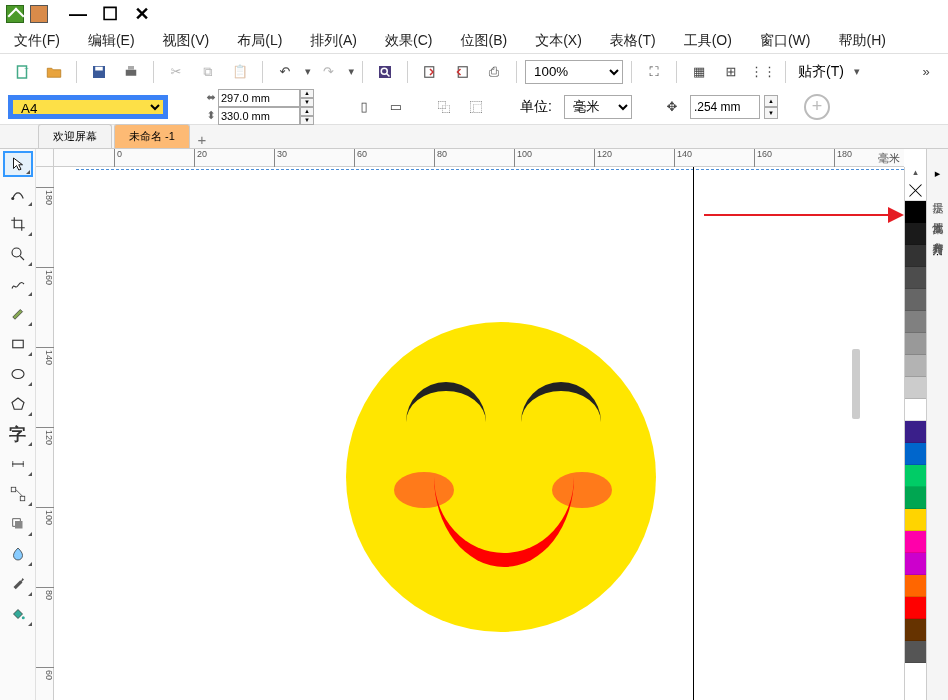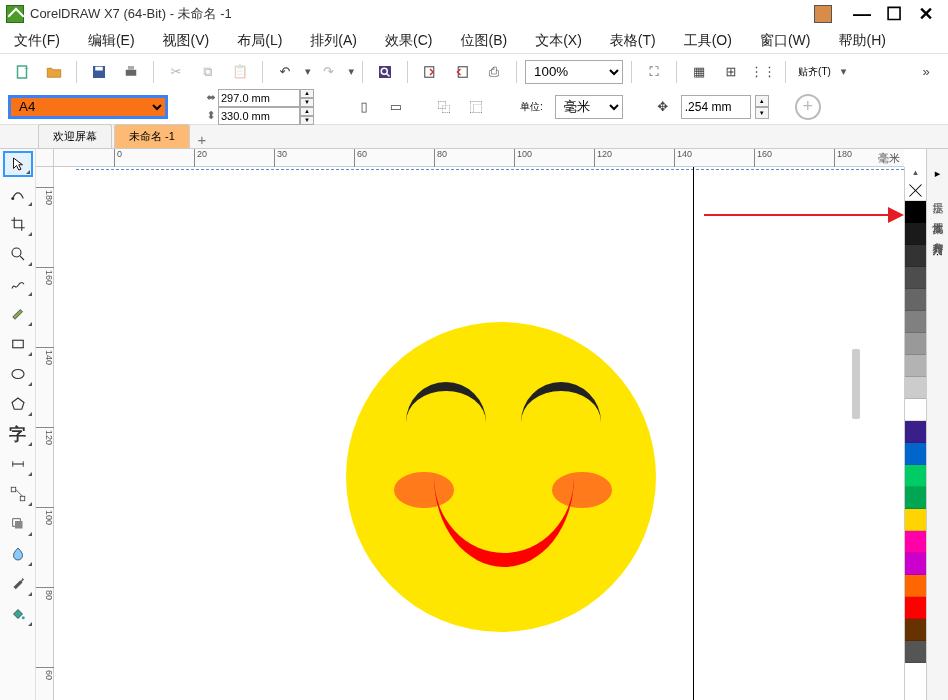--- a/index.html
+++ b/index.html
@@ -9,24 +9,24 @@
 .app-icon::after { content:''; position:absolute; width:10px; height:10px; border-top:2px solid #fff; border-left:2px solid #fff; transform:rotate(45deg); top:4px; left:3px; }
 .title-text { flex:1; color:#333; }
 .user-badge { width:18px; height:18px; background:#d98b4a; border:1px solid #555; margin-right:14px; }
 .win-btn { width:26px; height:20px; display:flex; align-items:center; justify-content:center; margin:0 3px; font-size:18px; font-weight:bold; }
 .menubar { height:25px; display:flex; align-items:center; padding:0 8px; gap:16px; }
 .menu-item { padding:3px 6px; font-size:14px; color:#222; }
 .toolbar { height:36px; display:flex; align-items:center; padding:0 8px; gap:4px; border-top:1px solid #e0e0e0; }
 .tbtn { width:28px; height:28px; display:flex; align-items:center; justify-content:center; color:#444; border-radius:3px; }
 .sep { width:1px; height:22px; background:#d0d0d0; margin:0 4px; }
 .zoom-sel { width:98px; height:24px; border:1px solid #aaa; padding:0 4px; background:#fff; }
-.align-label { padding:0 4px; font-size:10px; }
+.align-label { padding:0 4px; font-size:14px; }
 .chev { font-size:11px; color:#555; margin-left:2px; }
 .propbar { height:36px; display:flex; align-items:center; padding:0 8px; gap:4px; border-bottom:1px solid #e0e0e0; }
-.paper-sel { width:160px; height:24px; border:3px solid #3b82f6; padding:0 4px; background:#f97316; }
+.paper-sel { width:160px; height:24px; border:5px solid #3b82f6; padding:0 4px; background:#fde047; }
 .dim-box { width:82px; height:18px; border:1px solid #aaa; font-size:11px; padding-left:2px; display:flex; align-items:center; background:#fff; }
 .dim-stack { display:flex; flex-direction:column; gap:0; }
 .spin { width:14px; height:18px; display:flex; flex-direction:column; }
 .spin div { flex:1; border:1px solid #aaa; font-size:6px; display:flex; align-items:center; justify-content:center; background:#f5f5f5; }
 .dim-row { display:flex; align-items:center; }
 .dim-ico { width:14px; height:18px; font-size:11px; display:flex; align-items:center; justify-content:center; color:#666; }
 .unit-sel { width:68px; height:24px; border:1px solid #aaa; padding:0 4px; margin-left:4px; background:#fff; }
 .nudge-box { width:70px; height:24px; border:1px solid #aaa; font-size:12px; padding-left:3px; display:flex; align-items:center; }
 .tabstrip { height:24px; display:flex; align-items:flex-end; padding-left:38px; background:#f5f5f5; border-bottom:1px solid #ccc; }
 .tab { padding:4px 14px; font-size:11px; background:#f3f3f3; border:1px solid #ccc; border-bottom:none; margin-right:2px; border-radius:3px 3px 0 0; }
@@ -70,21 +70,20 @@
 .docker-tab { writing-mode:vertical-rl; padding:6px 2px; color:#555; }
 .docker-handle { position:absolute; right:44px; top:200px; width:8px; height:70px; background:#ccc; border-radius:2px; }
 svg { width:18px; height:18px; }
 .plus-ico { width:26px; height:26px; border:2px solid #bbb; border-radius:50%; display:flex; align-items:center; justify-content:center; color:#bbb; font-size:18px; }
 </style>
 </head>
 <body>
 
 <div class="titlebar">
   <div class="app-icon"></div>
-  <div class="title-text">CorelDRAW X7 (64-Bit) - 未命名 -1</div>
   <div class="user-badge"></div>
   <div class="win-btn">—</div>
   <div class="win-btn">☐</div>
   <div class="win-btn">✕</div>
 </div>
 
 <div class="menubar" id="menubar">
     <div class="menu-item">文件(F)</div>
     <div class="menu-item">编辑(E)</div>
     <div class="menu-item">视图(V)</div>

